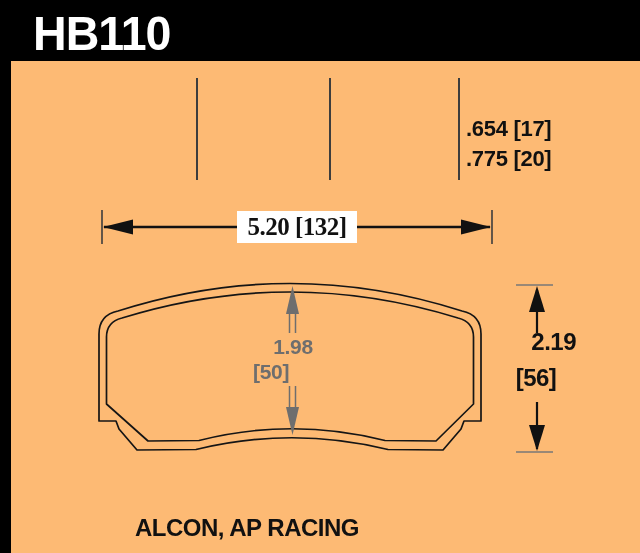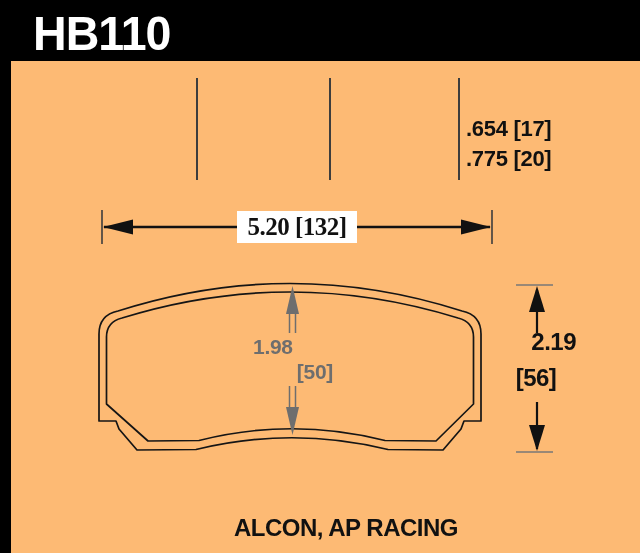--- a/index.html
+++ b/index.html
@@ -18,28 +18,28 @@
 
   
   .compound-block{position:absolute;left:92px;top:76px;font-size:22px;font-weight:bold;line-height:30px;letter-spacing:-0.3px;white-space:nowrap;}
   .thickness-block{position:absolute;left:466px;top:82px;font-size:22px;font-weight:bold;line-height:30px;letter-spacing:-0.3px;white-space:nowrap;margin-top:32px;}
 
   
   .dim-width-label{
     position:absolute;left:237px;top:211px;width:120px;height:32px;line-height:32px;
     text-align:center;font-size:25px;font-weight:bold;background:#fff;letter-spacing:-0.5px;white-space:nowrap;font-family:Liberation Serif, serif;
   }
-  .dim-inner-1{position:absolute;left:253px;top:335px;width:80px;text-align:left;font-size:21px;font-weight:bold;color:#6e6e6e;letter-spacing:-0.3px;}
-  .dim-inner-2{position:absolute;left:253px;top:360px;width:80px;text-align:right;font-size:21px;font-weight:bold;color:#6e6e6e;letter-spacing:-0.3px;}
+  .dim-inner-1{position:absolute;left:253px;top:335px;width:80px;text-align:center;font-size:21px;font-weight:bold;color:#6e6e6e;letter-spacing:-0.3px;}
+  .dim-inner-2{position:absolute;left:253px;top:360px;width:80px;text-align:left;font-size:21px;font-weight:bold;color:#6e6e6e;letter-spacing:-0.3px;}
   .dim-oh-1{position:absolute;left:496px;top:328px;width:80px;text-align:right;font-size:24px;font-weight:bold;letter-spacing:-0.5px;}
   .dim-oh-2{position:absolute;left:496px;top:364px;width:80px;text-align:center;font-size:24px;font-weight:bold;letter-spacing:-0.5px;}
 
   
   .footer-apps{
-    position:absolute;left:146px;top:514px;width:400px;text-align:center;
+    position:absolute;left:135px;top:514px;width:400px;
     font-size:24px;font-weight:bold;letter-spacing:-0.5px;white-space:nowrap;
   }
   svg.graphics{position:absolute;left:0;top:0;}
 </style>
 </head>
 <body>
 
 <div class="sheet">
 
   <div class="left-strip"></div>

